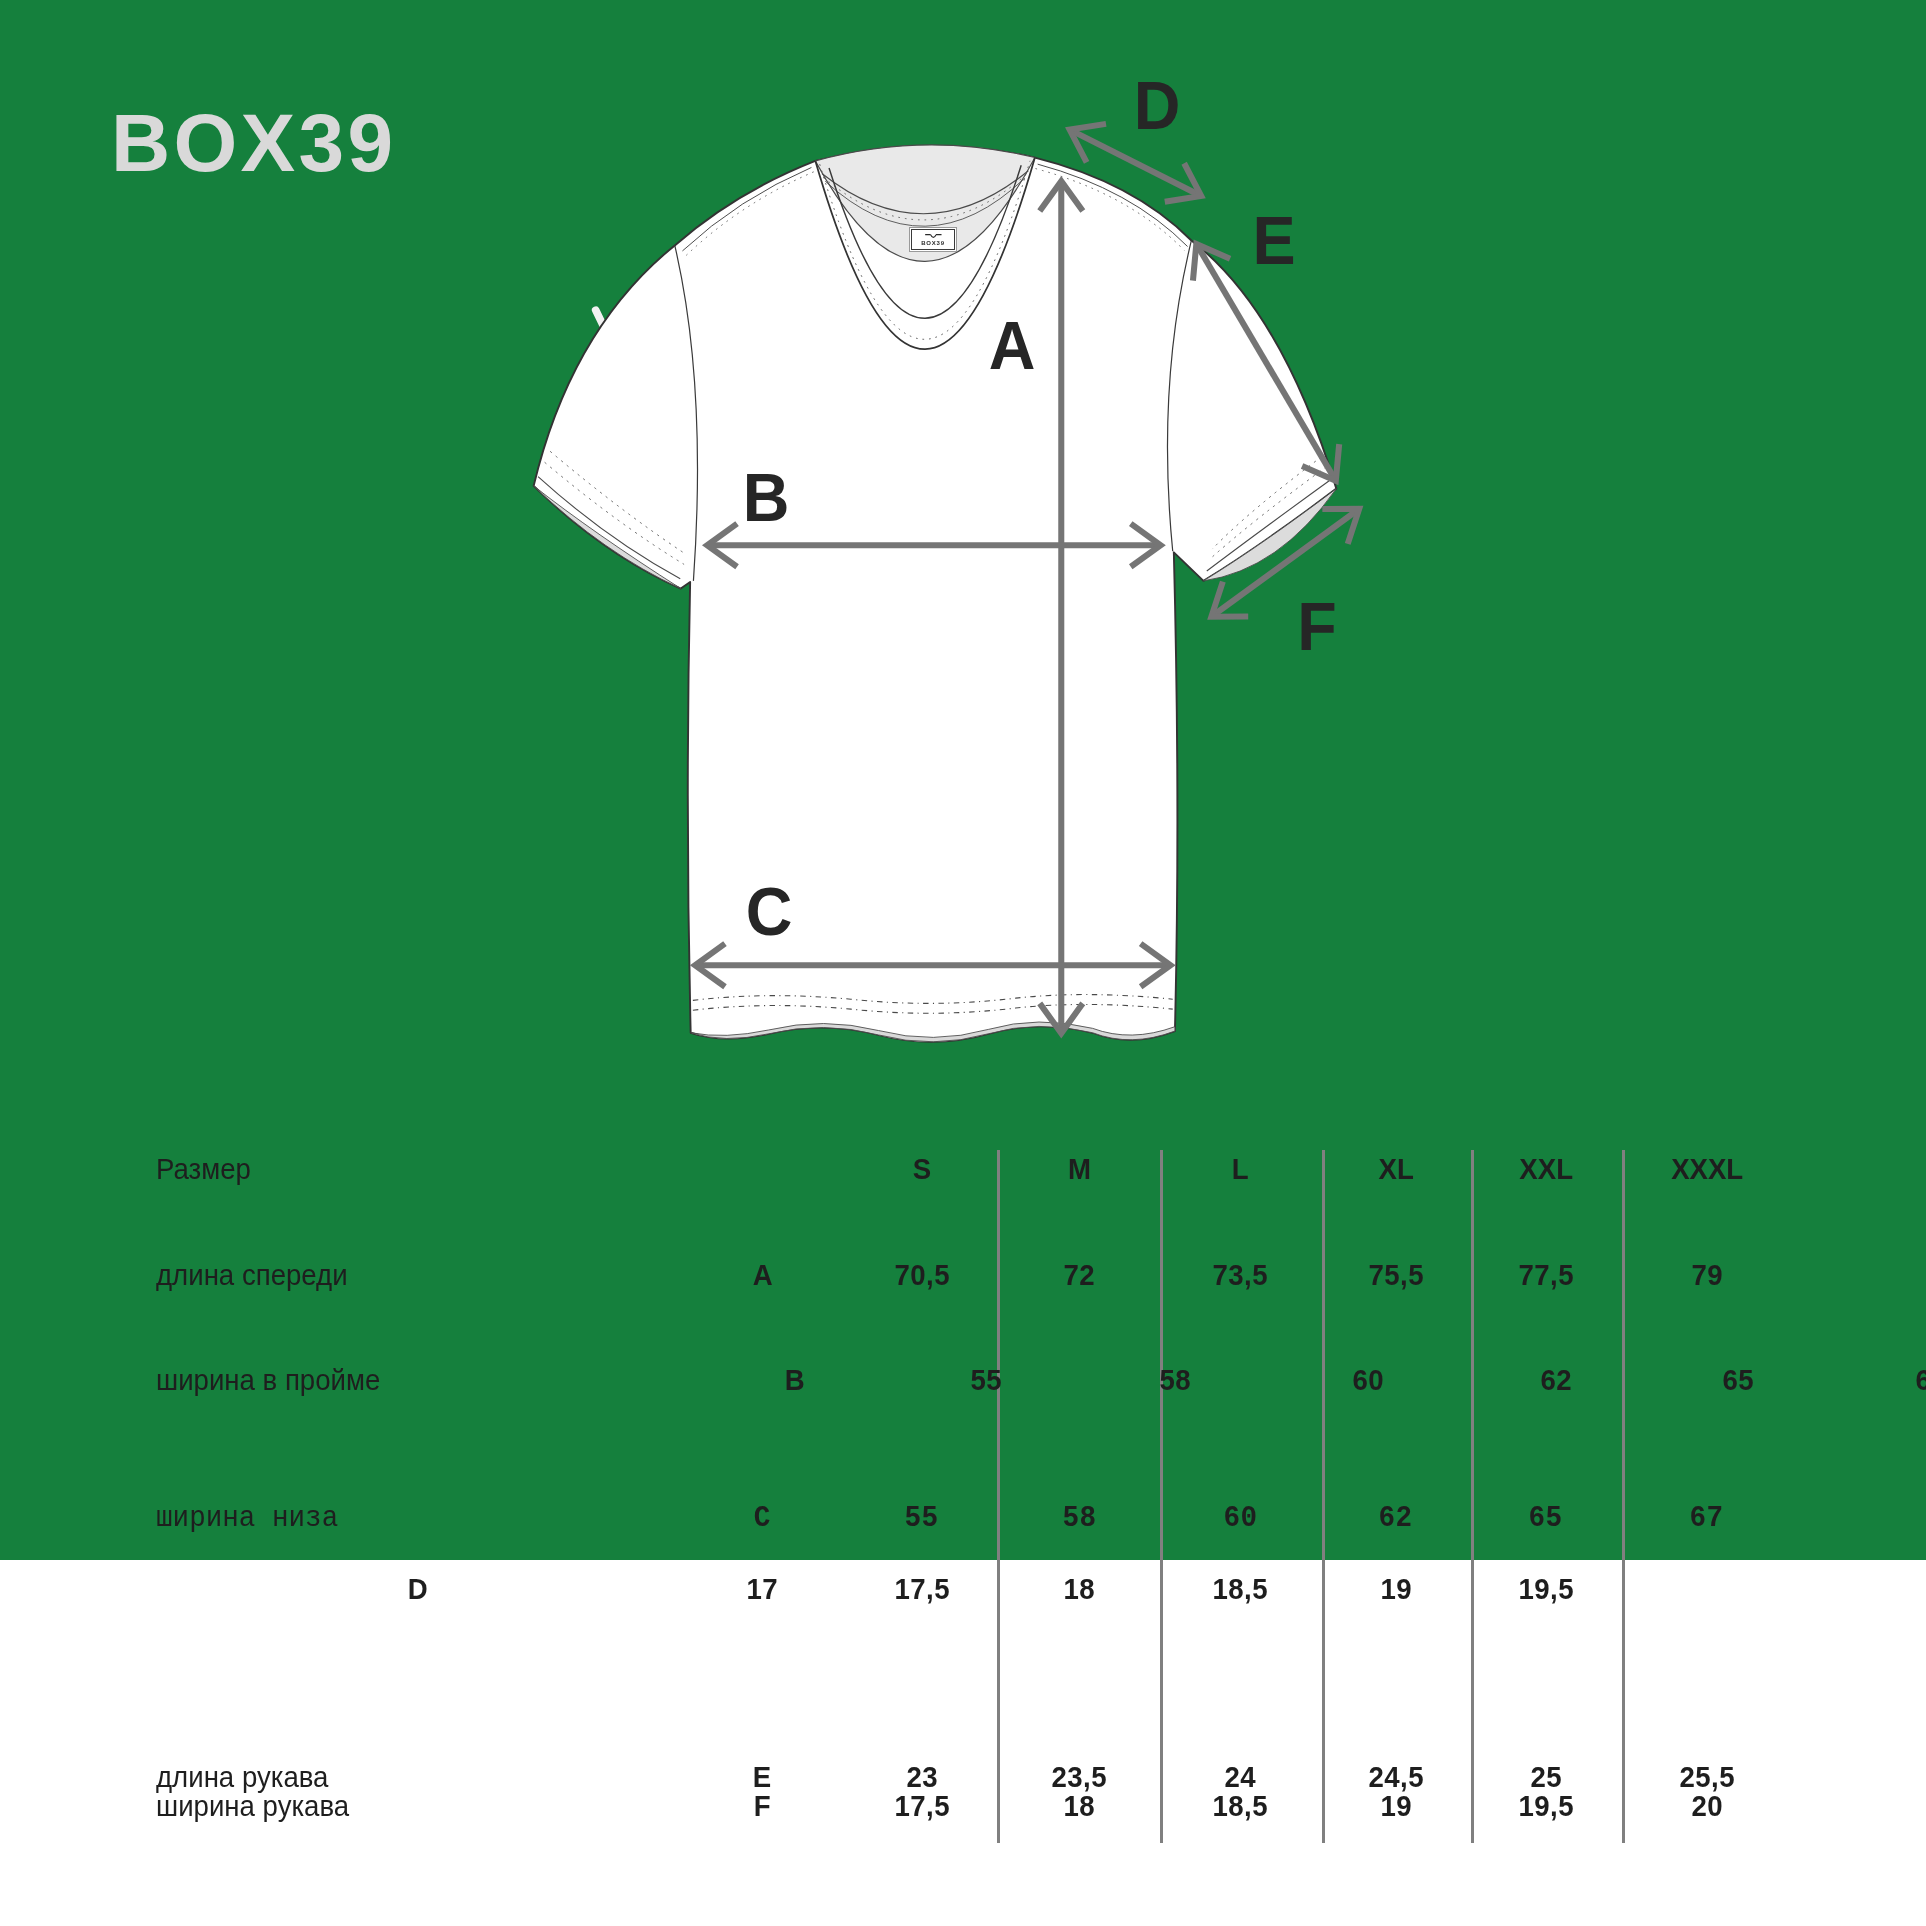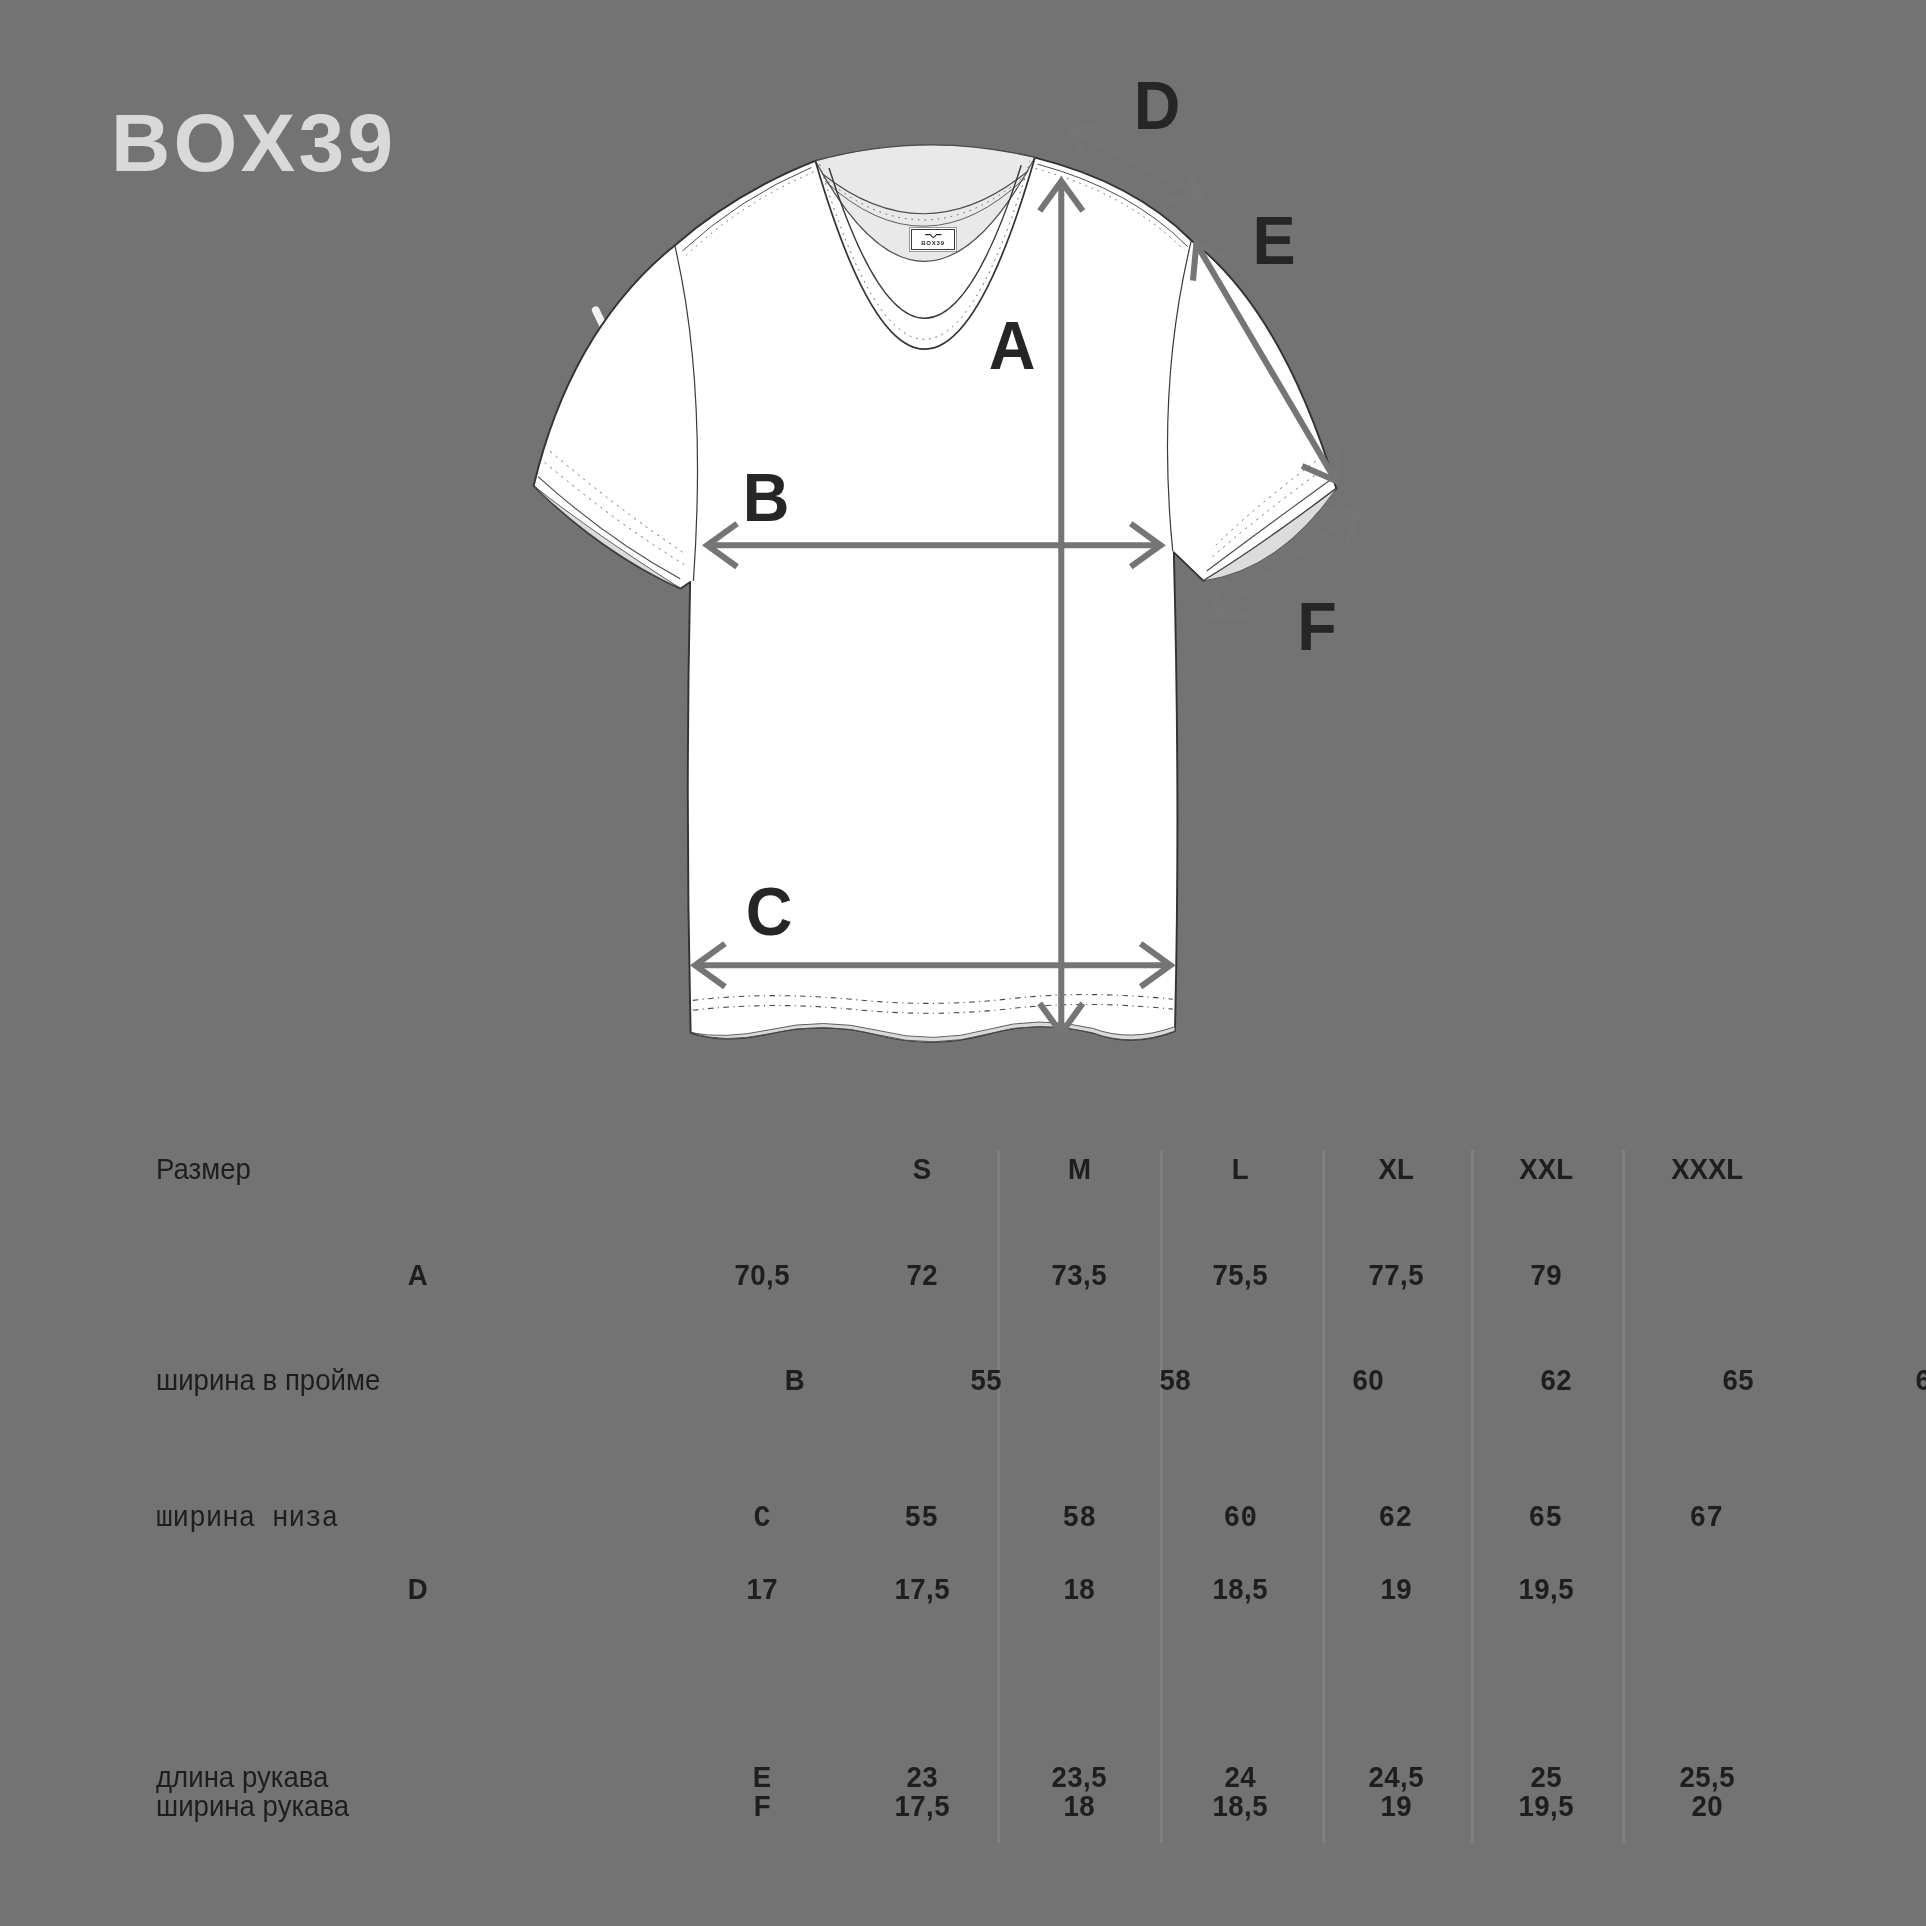--- a/index.html
+++ b/index.html
@@ -1,17 +1,17 @@
 <!DOCTYPE html>
 <html style="font-size:8.8px"><head>
 <meta charset="utf-8">
 <style>
   html,body{margin:0;padding:0;background:#ffffff;width:1926px;height:1926px;overflow:hidden;
             font-family:"Liberation Sans","DejaVu Sans",sans-serif;color:#1e1e1e;}
-  #canvas{position:absolute;left:0;top:0;width:1926px;height:1926px;background:#737373;}
+  #canvas{position:absolute;left:0;top:0;width:1926px;height:1560px;background:#15803d;}
 
   
   #watermark{position:absolute;left:111px;top:102px;font-size:82px;font-weight:700;
              letter-spacing:3.3px;color:#d9d9d9;line-height:1;}
 
   
   #shirt-svg{position:absolute;left:0;top:0;width:1926px;height:1926px;}
 
   
   .mlabel{position:absolute;font-size:68px;font-weight:700;color:#262626;line-height:1;
@@ -157,20 +157,21 @@
       <div class="cell"></div>
       <div class="cell cell-size"><span class="cnd">S</span></div>
       <div class="cell cell-size"><span class="cnd">M</span></div>
       <div class="cell cell-size"><span class="cnd">L</span></div>
       <div class="cell cell-size"><span class="cnd">XL</span></div>
       <div class="cell cell-size"><span class="cnd">XXL</span></div>
       <div class="cell cell-size"><span class="cnd">XXXL</span></div>
     </div>
 
     <div class="trow" style="top:1245px;">
+      <div class="cell cell-label"><span class="cnd">длина спереди</span></div>
       <div class="cell cell-letter"><span class="cnd">A</span></div>
       <div class="cell cell-val"><span class="cnd">70,5</span></div>
       <div class="cell cell-val"><span class="cnd">72</span></div>
       <div class="cell cell-val"><span class="cnd">73,5</span></div>
       <div class="cell cell-val"><span class="cnd">75,5</span></div>
       <div class="cell cell-val"><span class="cnd">77,5</span></div>
       <div class="cell cell-val"><span class="cnd">79</span></div>
     </div>
 
     <div class="trow" style="top:1350px;gap:32px;">

